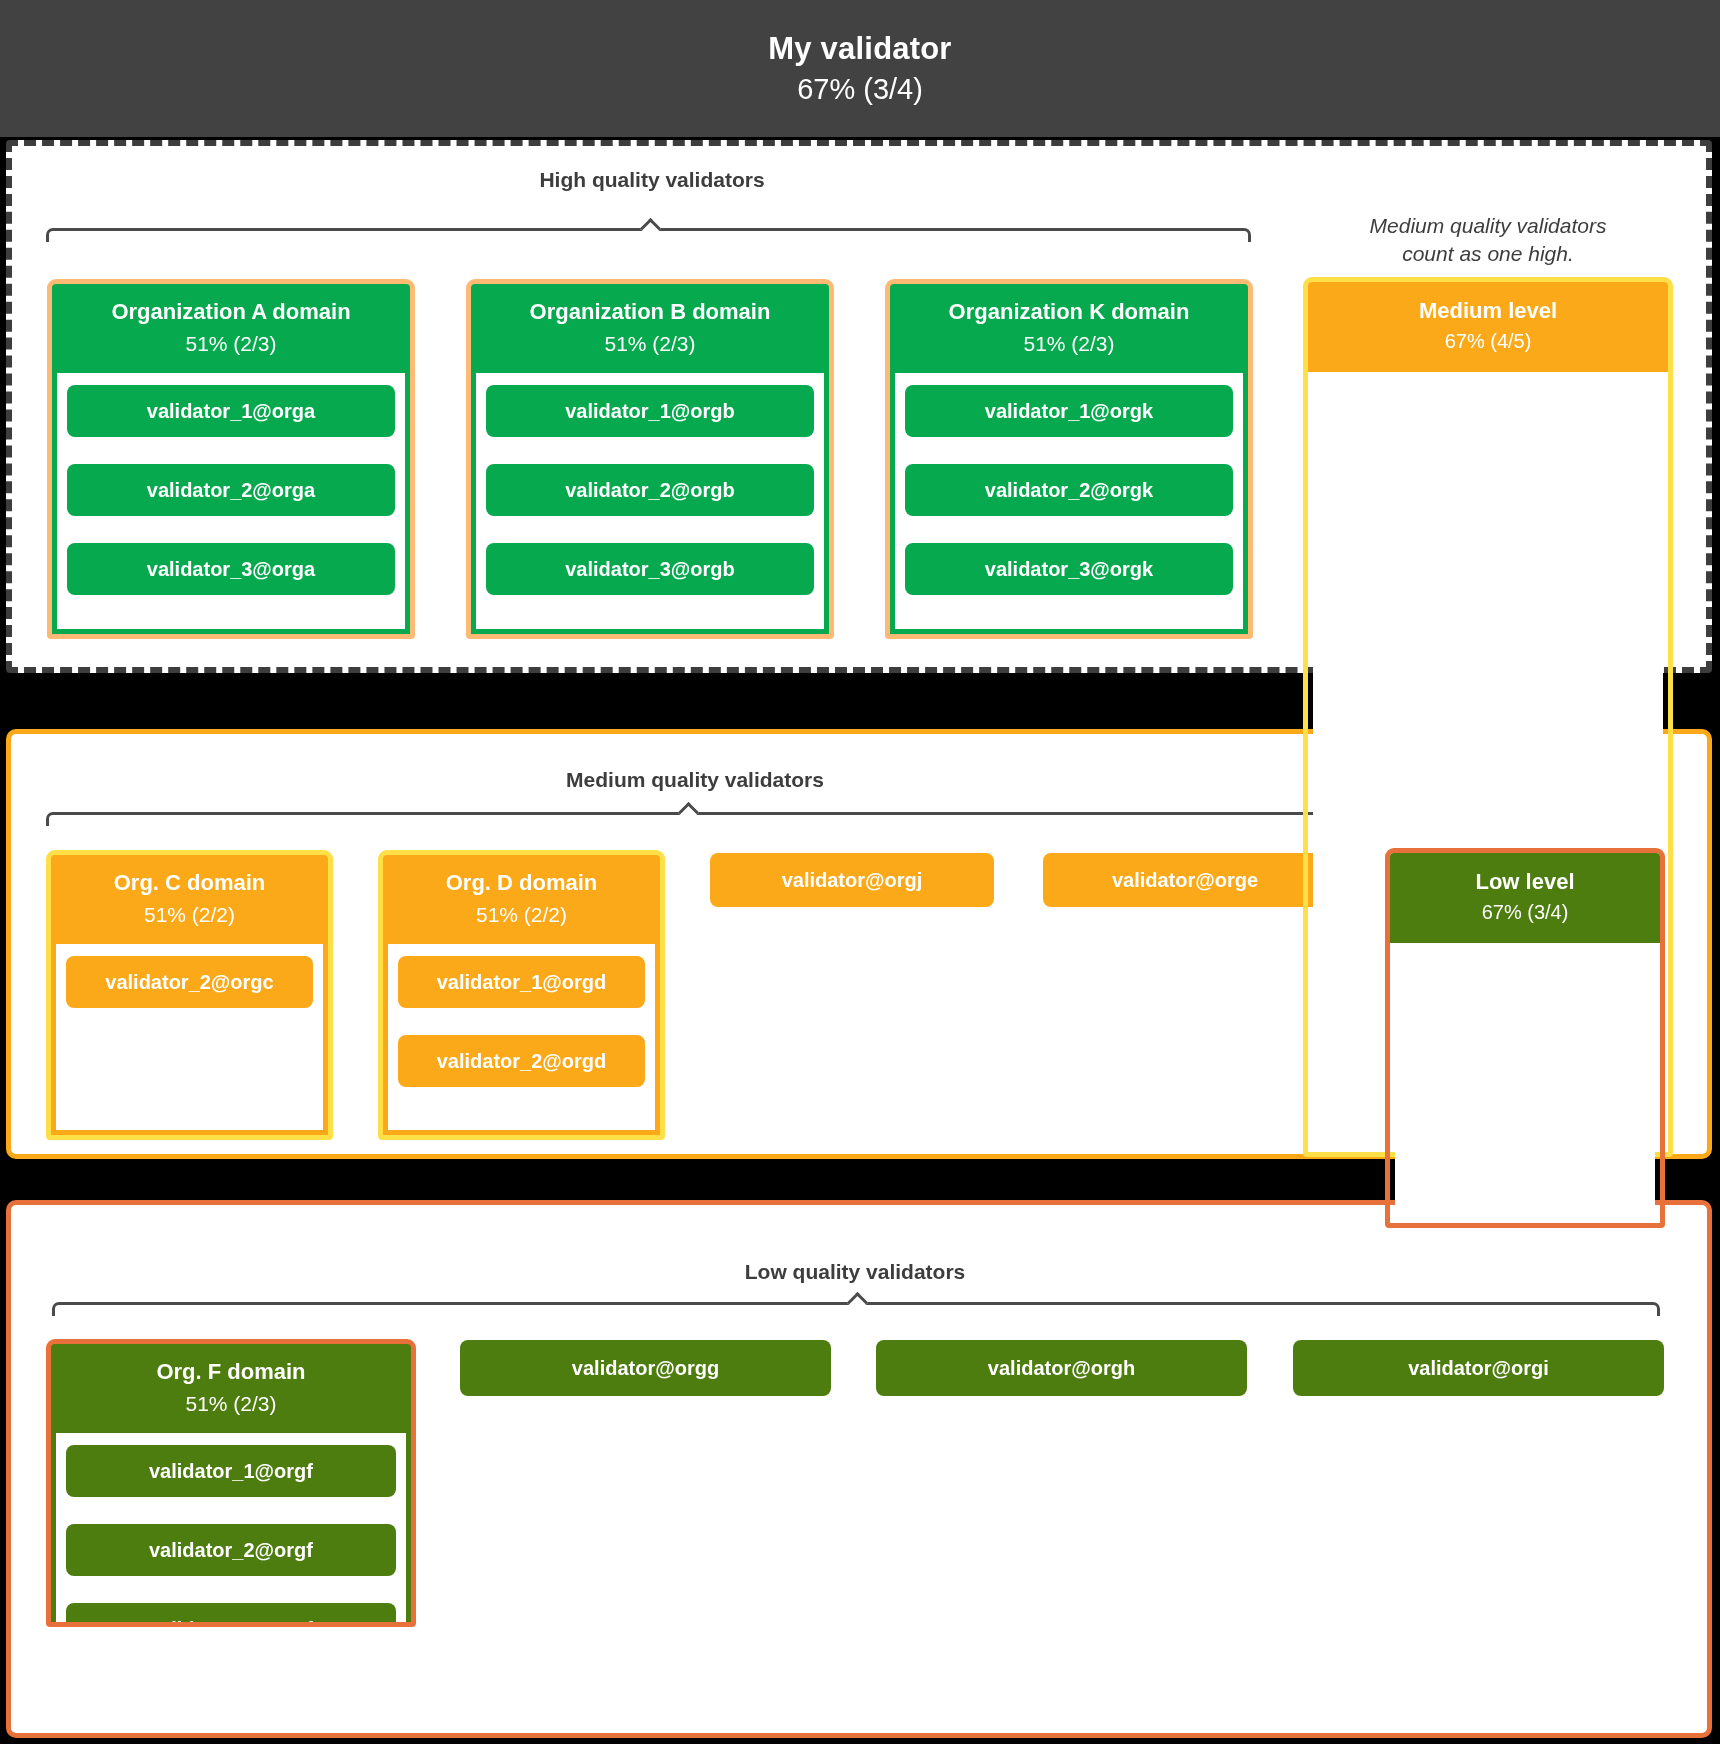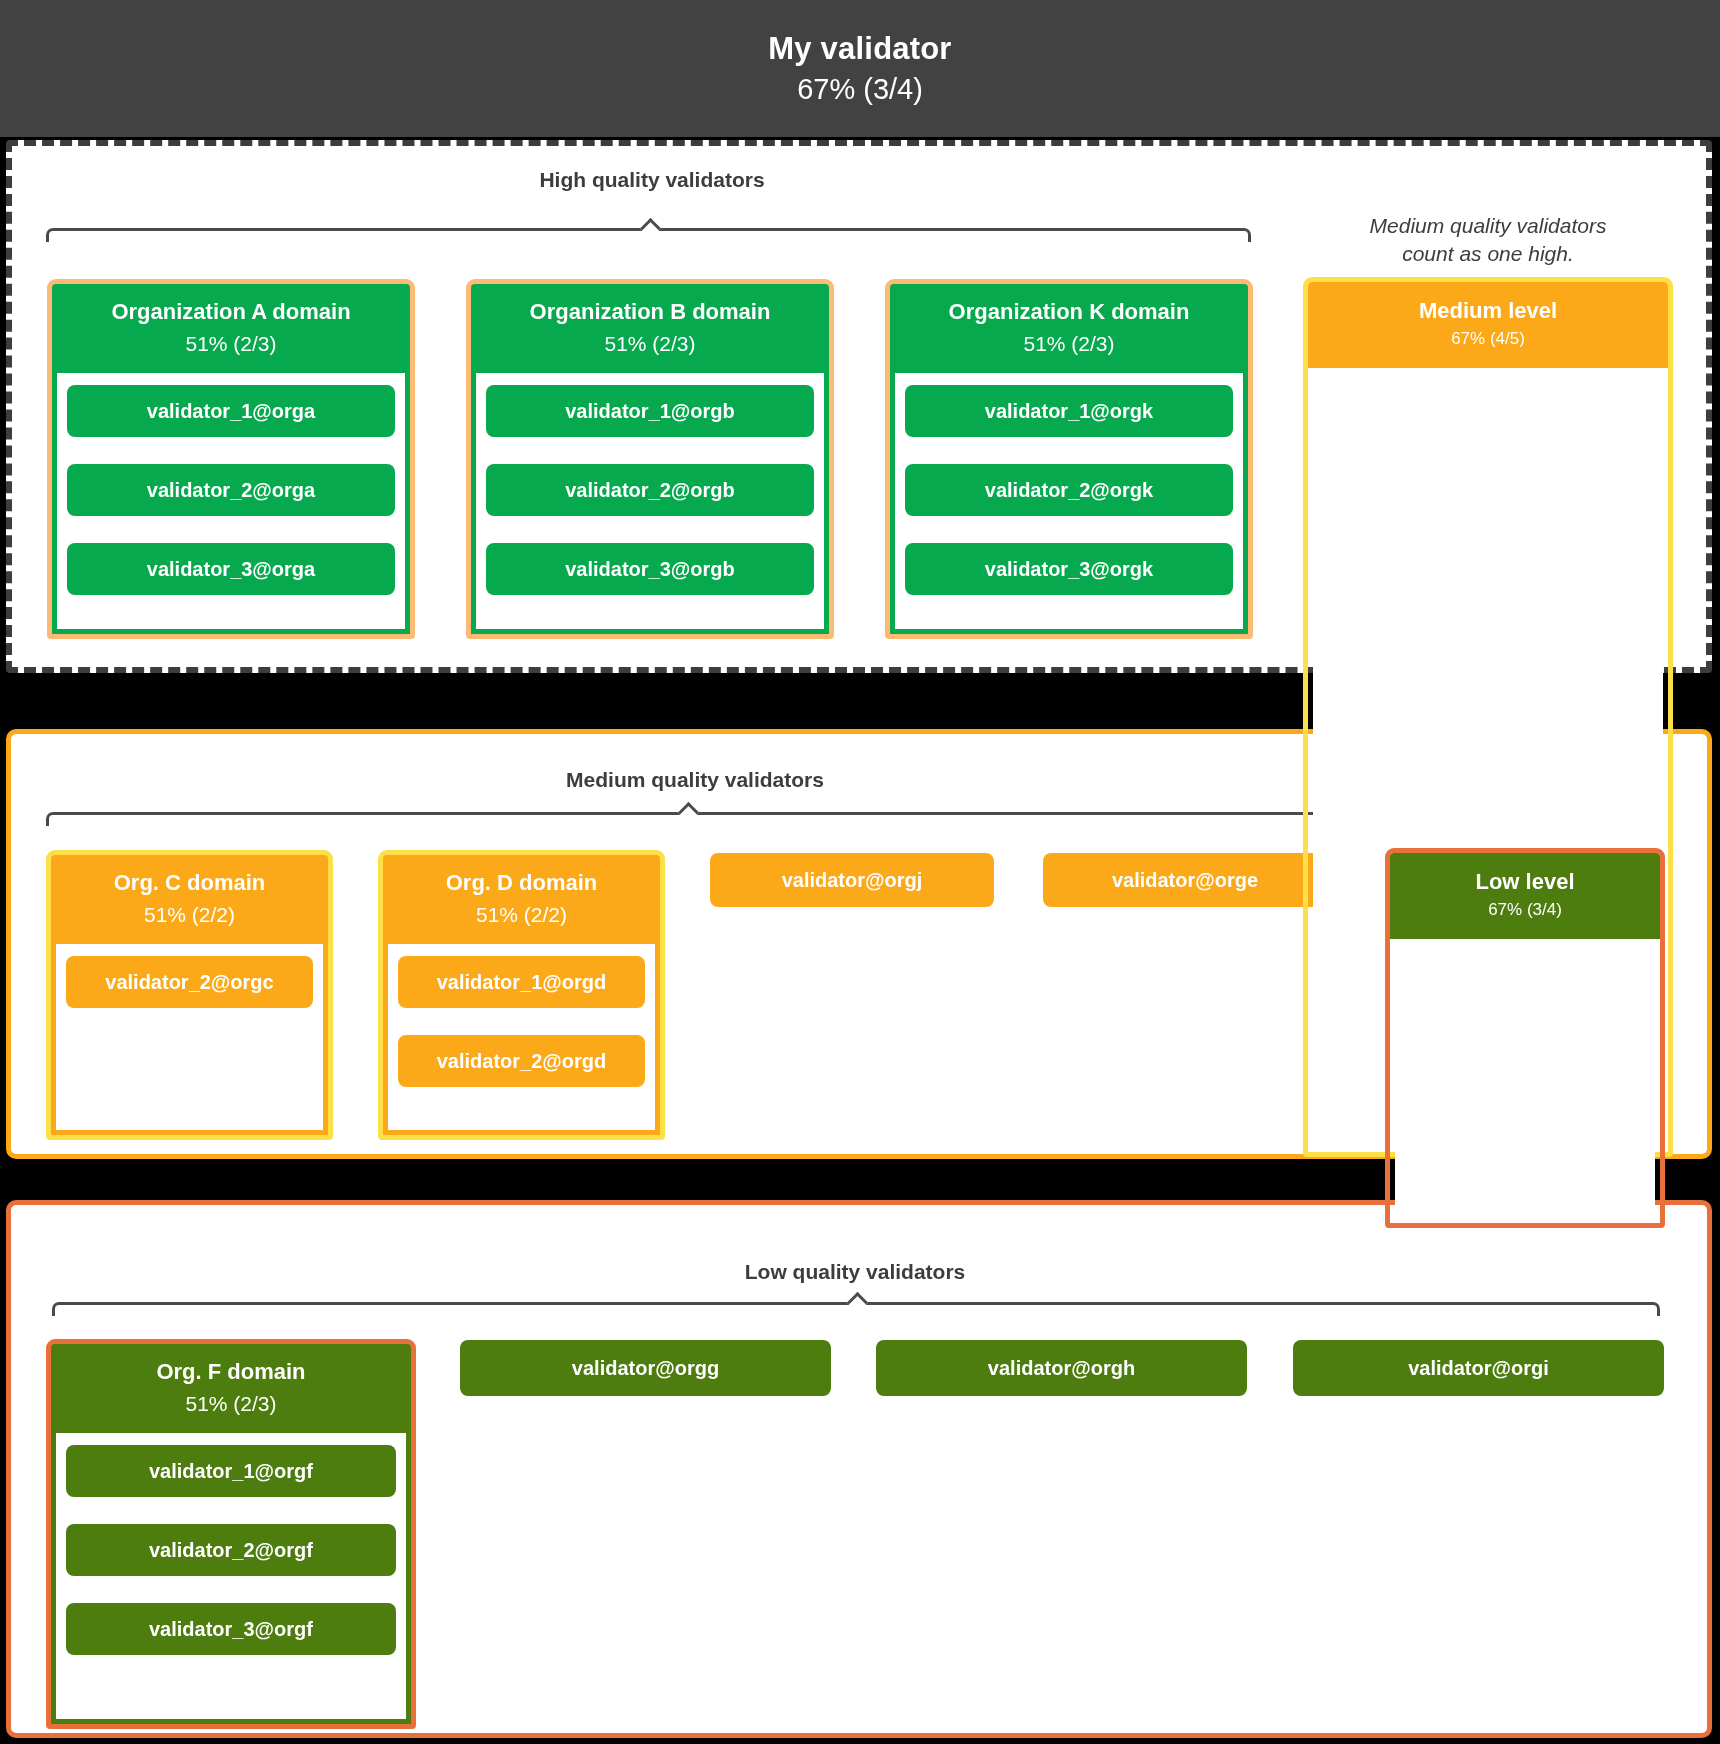--- a/index.html
+++ b/index.html
@@ -162,21 +162,21 @@
     border-radius: 9px 9px 4px 4px;
     overflow: hidden;
     z-index: 5;
   }
   .level-head {
     text-align: center;
     color: #ffffff;
     padding: 16px 10px 18px;
   }
   .level-name { font-size: 22px; font-weight: bold; line-height:1.2; }
-  .level-pct  { font-size: 17px; font-weight: 400; line-height:1.3; margin-top: 4px; }
+  .level-pct  { font-size: 20px; font-weight: 400; line-height:1.3; margin-top: 4px; }
   .level-body { background: #ffffff; margin: 0 5px 5px 5px; height: 100%; }
 
   
   .c-green  { background: #06A94D; }
   .c-orange { background: #FBA919; }
   .c-dark   { background: #4d7c0f; }
   .b-green  { border: 5px solid #fdba74; }
   .b-orange { border: 5px solid #fde047; }
   .b-dark   { border: 5px solid #E8703A; }
 </style>
@@ -280,21 +280,21 @@
       <div class="level-pct">67% (3/4)</div>
     </div>
     <div class="level-body"></div>
   </div>
 
   <div class="section section-low"></div>
 
   <div class="sec-caption" style="left:855px; top:1260px;">Low quality validators</div>
   <div class="brace" style="left:52px; top:1302px; width:1608px;"></div>
 
-  <div class="domain c-dark b-dark" style="left:46px; top:1339px; width:370px; height:390px;">
+  <div class="domain c-dark b-dark" style="left:46px; top:1339px; width:370px; height:288px;">
     <div class="domain-head">
       <div class="domain-name">Org. F domain</div>
       <div class="domain-pct">51% (2/3)</div>
     </div>
     <div class="domain-body">
       <div class="pill c-dark">validator_1@orgf</div>
       <div class="pill c-dark">validator_2@orgf</div>
       <div class="pill c-dark">validator_3@orgf</div>
     </div>
   </div>

